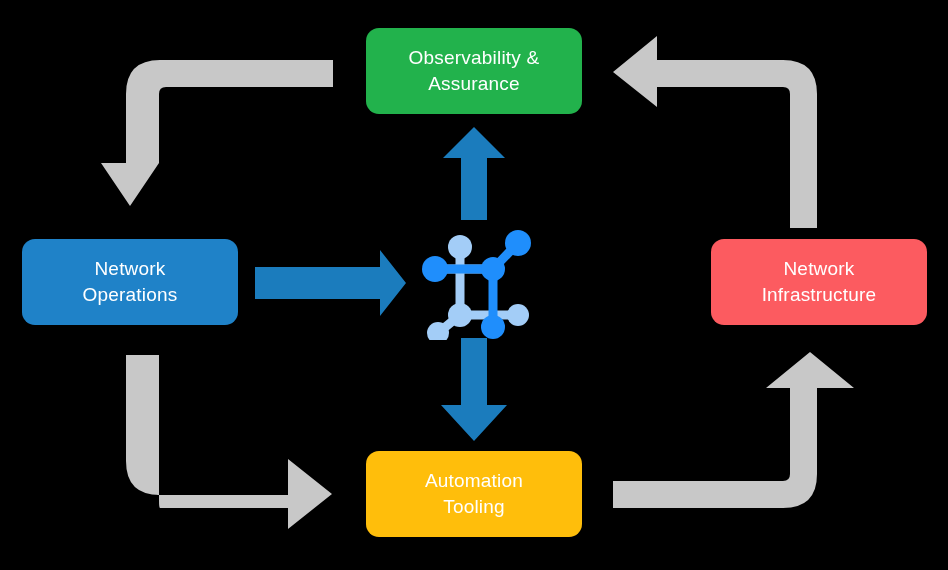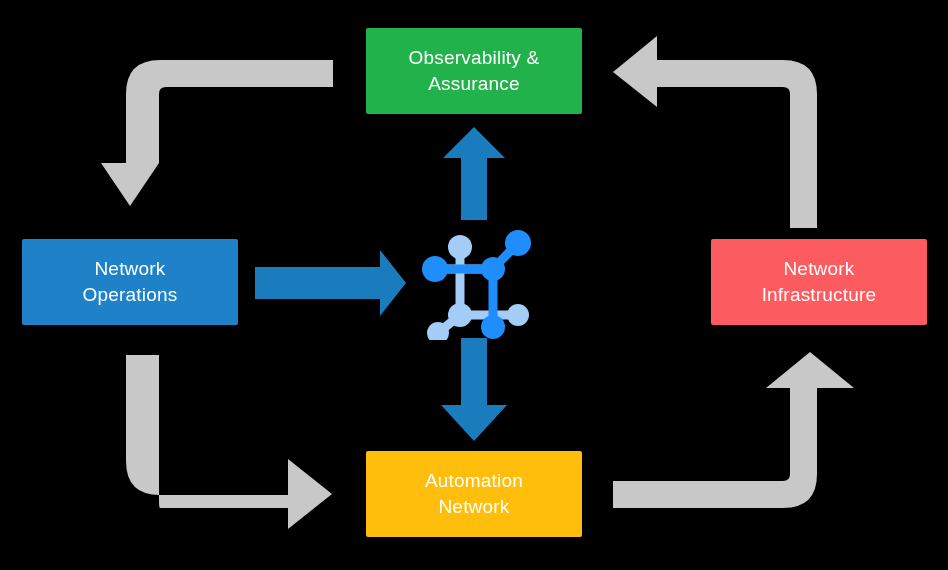--- a/index.html
+++ b/index.html
@@ -12,21 +12,21 @@
   }
   #canvas {
     position: relative;
     width: 948px;
     height: 570px;
     background: #000000;
     overflow: hidden;
   }
   .node-box {
     position: absolute;
-    border-radius: 2px;
+    border-radius: 13px;
     display: flex;
     align-items: center;
     justify-content: center;
     text-align: center;
     color: #ffffff;
     font-size: 19px;
     line-height: 1.38;
     font-weight: 400;
     letter-spacing: 0.2px;
     box-sizing: border-box;
@@ -172,15 +172,15 @@
   <div class="node-box" id="box-observability">Observability &amp;
 Assurance</div>
 
   <div class="node-box" id="box-operations">Network
 Operations</div>
 
   <div class="node-box" id="box-infrastructure">Network
 Infrastructure</div>
 
   <div class="node-box" id="box-automation">Automation
-Network</div>
+Tooling</div>
 
 </div>
 
 </body></html>

